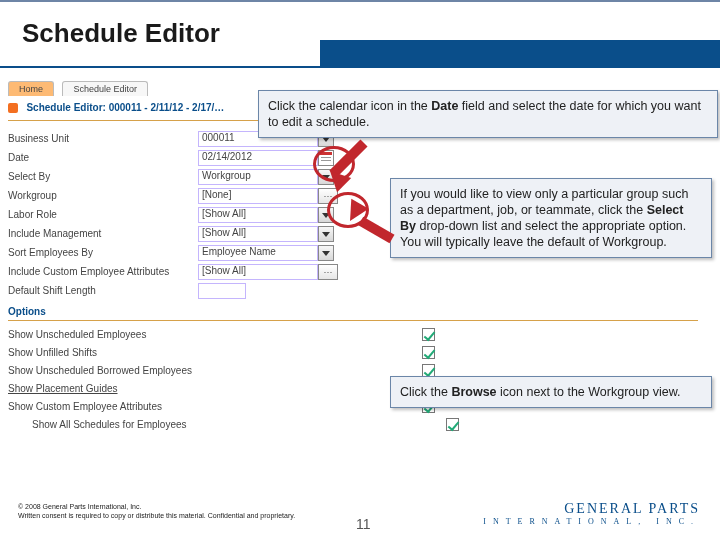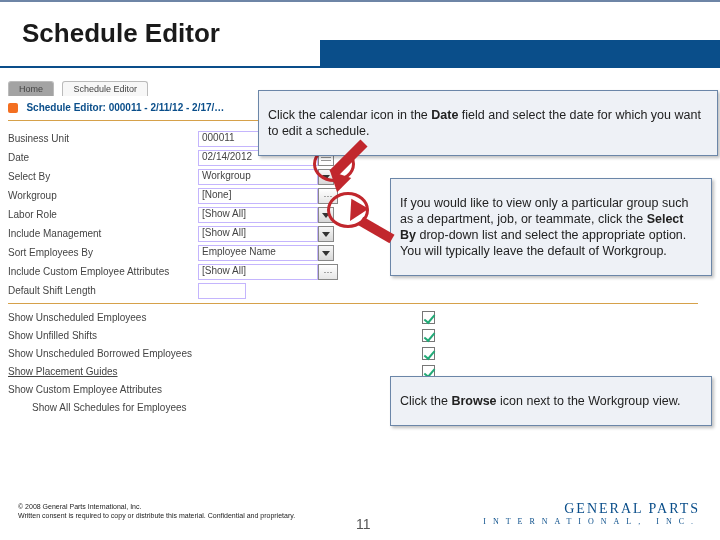--- a/index.html
+++ b/index.html
@@ -4,21 +4,21 @@
 <style>
   html,body{margin:0;padding:0;font-family:Arial,Helvetica,sans-serif;background:#fff}
   #stage{position:relative;width:720px;height:540px;overflow:hidden}
   .top-rule{position:absolute;left:0;top:0;width:720px;height:2px;background:#6e85a6}
   .title{position:absolute;left:22px;top:18px;font-size:26px;font-weight:700;color:#1a1a1a}
   .blue-bar{position:absolute;left:320px;top:40px;width:400px;height:26px;background:#0a4e8a}
   .blue-underline{position:absolute;left:0;top:66px;width:720px;height:2px;background:#0a4e8a}
 
   
   .app{position:absolute;left:8px;top:78px;width:700px;height:400px}
-  .tab{display:inline-block;background:#a3a3a3;border:1px solid #bbb;border-bottom:none;border-radius:3px 3px 0 0;padding:2px 10px;font-size:9px;color:#444;margin-right:4px}
+  .tab{display:inline-block;background:#fdba74;border:1px solid #bbb;border-bottom:none;border-radius:3px 3px 0 0;padding:2px 10px;font-size:9px;color:#444;margin-right:4px}
   .tabsel{background:#f7f7f7}
   .hdr{margin-top:2px}
   .hdr-icon{display:inline-block;width:10px;height:10px;background:#f36f21;border-radius:2px;margin-right:4px;vertical-align:middle}
   .hdr-text{font-size:10px;font-weight:700;color:#0a4e8a;vertical-align:middle}
   .hr{height:1px;background:#d6a14a;margin:4px 0 8px 0;width:690px}
 
   .form{font-size:10px;color:#444}
   .form .row{display:flex;align-items:center;height:19px}
   .form .lbl{width:190px}
   .form .ctrl{width:165px;position:relative;margin-right:6px}
@@ -29,21 +29,21 @@
   .cal{display:inline-block;width:14px;height:14px;border:1px solid #888;background:#fff;vertical-align:middle;position:relative}
   .cal::before{content:"";position:absolute;left:1px;top:1px;width:12px;height:3px;background:#c33}
   .cal::after{content:"";position:absolute;left:2px;top:6px;width:10px;height:6px;background:repeating-linear-gradient(#999 0 1px,transparent 1px 3px)}
   .browse{display:inline-block;width:18px;height:14px;border:1px solid #888;background:linear-gradient(#fff,#e6e6e6);font-size:9px;line-height:14px;text-align:center;vertical-align:middle}
   .sect{font-weight:700;color:#0a4e8a;margin-top:6px;font-size:10px}
   .opt .row{height:18px}
   .chk{display:inline-block;width:11px;height:11px;border:1px solid #777;background:#fff;position:relative;margin-left:4px}
   .chk.on::after{content:"";position:absolute;left:1px;top:3px;width:9px;height:4px;border-left:2px solid #2a7;border-bottom:2px solid #2a7;transform:rotate(-50deg)}
 
   
-  .callout{position:absolute;background:#eef1f6;border:1px solid #6b86a8;padding:16px 9px;font-size:12.5px;color:#222;line-height:1.28;box-shadow:2px 2px 3px rgba(0,0,0,.25)}
+  .callout{position:absolute;background:#eef1f6;border:1px solid #6b86a8;padding:7px 9px;font-size:12.5px;color:#222;line-height:1.28;box-shadow:2px 2px 3px rgba(0,0,0,.25)}
   .callout b{font-weight:700}
   #co1{left:258px;top:90px;width:440px}
   #co2{left:390px;top:178px;width:302px}
   #co3{left:390px;top:376px;width:302px}
 
   
   .ring{position:absolute;border:3px solid #c1272d;border-radius:50%}
   #ring1{left:313px;top:146px;width:36px;height:30px}
   #ring2{left:327px;top:192px;width:36px;height:30px}
 
@@ -108,20 +108,21 @@
         </div>
     <div class="row">
           <span class="lbl">Include Custom Employee Attributes</span>
           <span class="ctrl"><span class="inp">[Show All]</span><span class="browse">···</span></span>
         </div>
     <div class="row">
           <span class="lbl">Default Shift Length</span>
           <span class="ctrl"><span class="inp short"></span></span>
         </div>
 
+    <div class="sect">Options</div>
     <div class="hr" style="margin:3px 0 4px 0"></div>
     <div class="opt" id="options-list">
           <div class="row">
             <span class="lbl" style="width: 410px;">Show Unscheduled Employees</span>
             <span class="chk on"></span>
           </div>
           <div class="row">
             <span class="lbl" style="width: 410px;">Show Unfilled Shifts</span>
             <span class="chk on"></span>
           </div>

